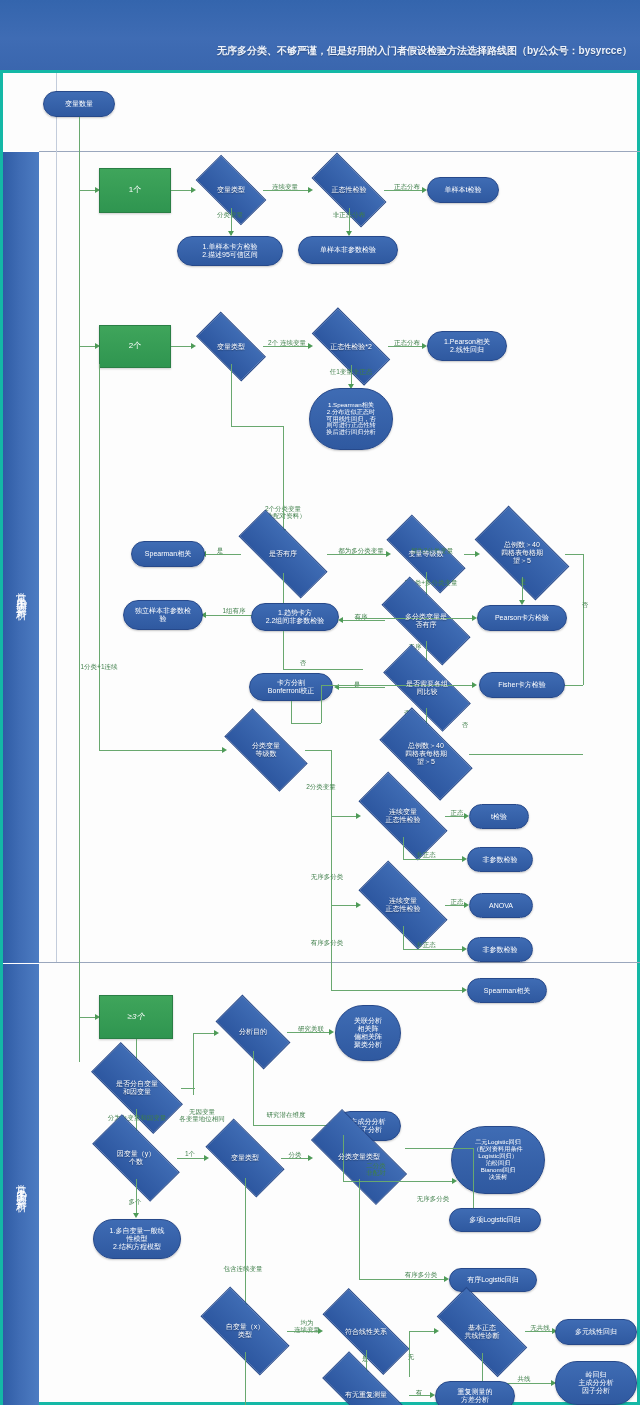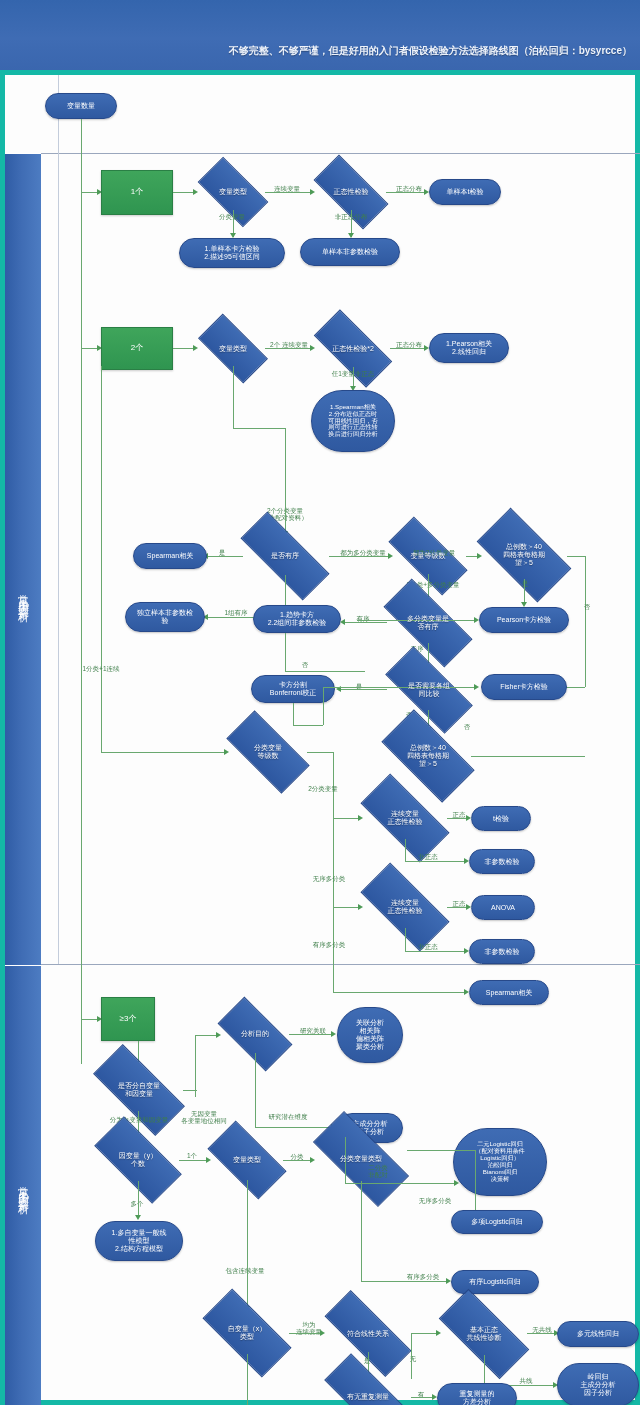--- a/index.html
+++ b/index.html
@@ -31,21 +31,21 @@
   .hdr-sub {
     position: absolute; right: 8px; top: 44px;
     color: #eef3fb; font-size: 10px; font-weight: bold;
     text-shadow: 0 1px 1px rgba(0,0,0,.3);
   }
 
   
   .board {
     position: absolute; left: 0; top: 70px; width: 640px; height: 1335px;
     background: #fdfdfd;
-    border: 5px solid #14b8a6;
+    border: 3px solid #14b8a6;
   }
 
   
   .band {
     position: absolute; left: 0; width: 36px;
     background: linear-gradient(90deg,#2f5ca5 0%, #3f6cb4 45%, #4d7cc2 100%);
     border-top: 1px solid #ffffff;
     border-bottom: 1px solid #ffffff;
   }
   .band-inner {
@@ -132,21 +132,21 @@
     line-height: 1.15;
     text-align: center;
   }
 </style>
 </head>
 <body>
 
 <div id="page">
 
   <div class="hdr">
-    <div class="hdr-sub">不够完整、不够严谨，但是好用的入门者假设检验方法选择路线图（泊松回归：bysyrcce）</div>
+    <div class="hdr-sub">无序多分类、不够严谨，但是好用的入门者假设检验方法选择路线图（by公众号：bysyrcce）</div>
   </div>
 
   <div class="board">
 
     <div class="band" style="top:78px;height:885px;">
       <div class="band-inner">
           <span class="vtext">常见单因素分析</span>
         </div>
     </div>
     <div class="band" style="top:890px;height:444px;">
@@ -385,21 +385,21 @@
     <div class="arrow ar-r" style="left:459px;top:873px;"></div>
     <div class="node term" style="left:464px;top:864px;width:66px;height:25px;">非参数检验</div>
 
     <div class="elabel" style="left:294px;top:866px;width:60px;">有序多分类</div>
     <div class="edge eh" style="left:328px;top:917px;width:134px;"></div>
     <div class="arrow ar-r" style="left:459px;top:914px;"></div>
     <div class="node term" style="left:464px;top:905px;width:80px;height:25px;">Spearman相关</div>
 
     <div class="edge eh" style="left:76px;top:944px;width:18px;"></div>
     <div class="arrow ar-r" style="left:92px;top:941px;"></div>
-    <div class="node proc" style="left:96px;top:922px;width:54px;height:44px;">≥3个</div>
+    <div class="node proc" style="left:96px;top:922px;width:74px;height:44px;font-style:italic;">≥3个</div>
 
     <div class="elabel" style="left:158px;top:1035px;width:82px;">无因变量
 各变量地位相同</div>
     <div class="edge ev" style="left:190px;top:960px;height:62px;"></div>
     <div class="edge eh" style="left:190px;top:960px;width:24px;"></div>
     <div class="arrow ar-r" style="left:211px;top:957px;"></div>
     <div class="node dia" style="left:216px;top:940px;width:68px;height:38px;">
       <div class="dshape"></div><div class="dtxt">分析目的</div>
     </div>
 

